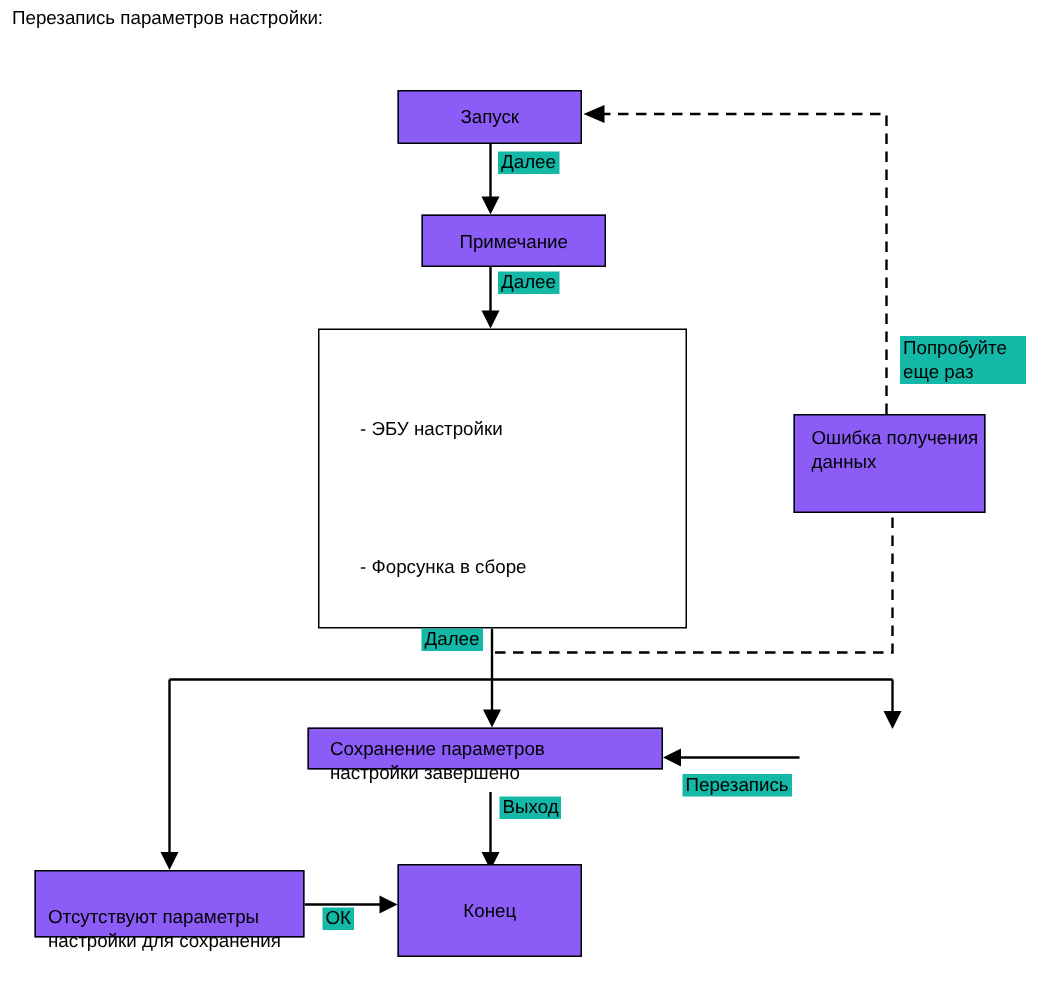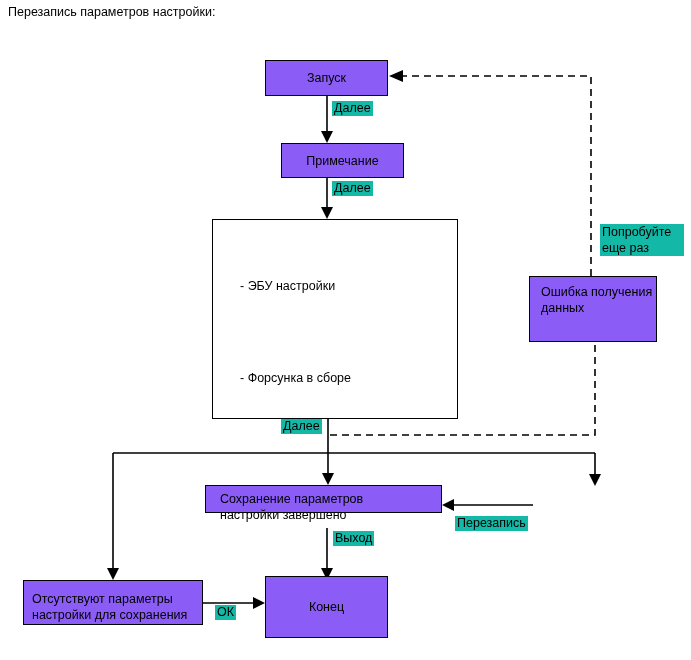--- a/index.html
+++ b/index.html
@@ -177,21 +177,21 @@
   <div class="node lefttop" style="left:205px; top:485px; width:237px; height:28px; padding-top:5px; padding-left:14px;">
     <span class="line">Сохранение параметров</span>
     <span class="line">настройки завершено</span>
   </div>
 
 
   <div class="edge-label" style="left:455px; top:516px;">Перезапись</div>
 
   <div class="edge-label" style="left:333px; top:531px;">Выход</div>
 
-  <div class="node lefttop" style="left:23px; top:580px; width:180px; height:45px; padding-top:10px; padding-left:8px;">
+  <div class="node lefttop" style="left:23px; top:580px; width:180px; height:45px; padding-top:22px; padding-left:8px;">
     <span class="line">Отсутствуют параметры</span>
     <span class="line">настройки для сохранения</span>
   </div>
 
   <div class="edge-label" style="left:215px; top:605px;">ОК</div>
 
   <div class="node center" style="left:265px; top:576px; width:123px; height:62px;">
     <span class="line">Конец</span>
   </div>
 

